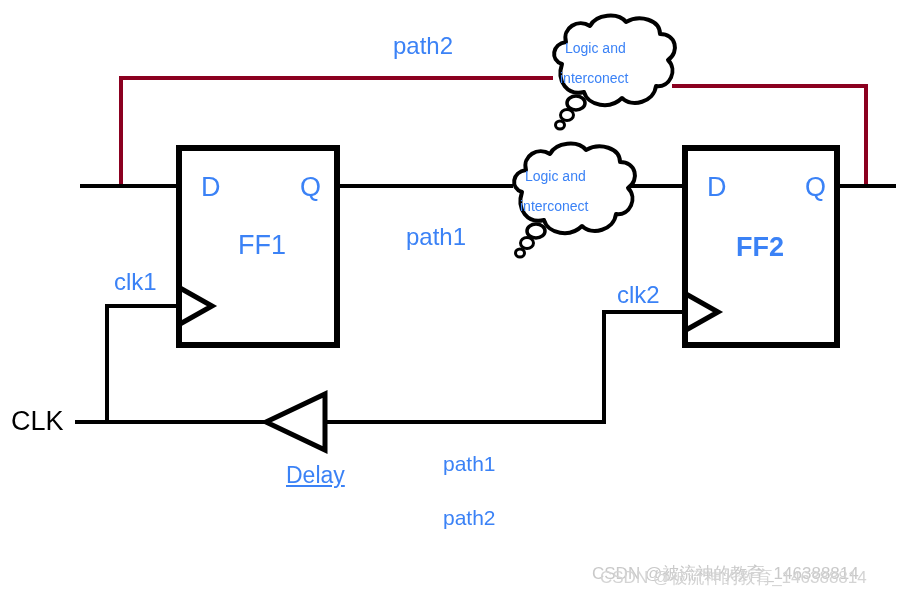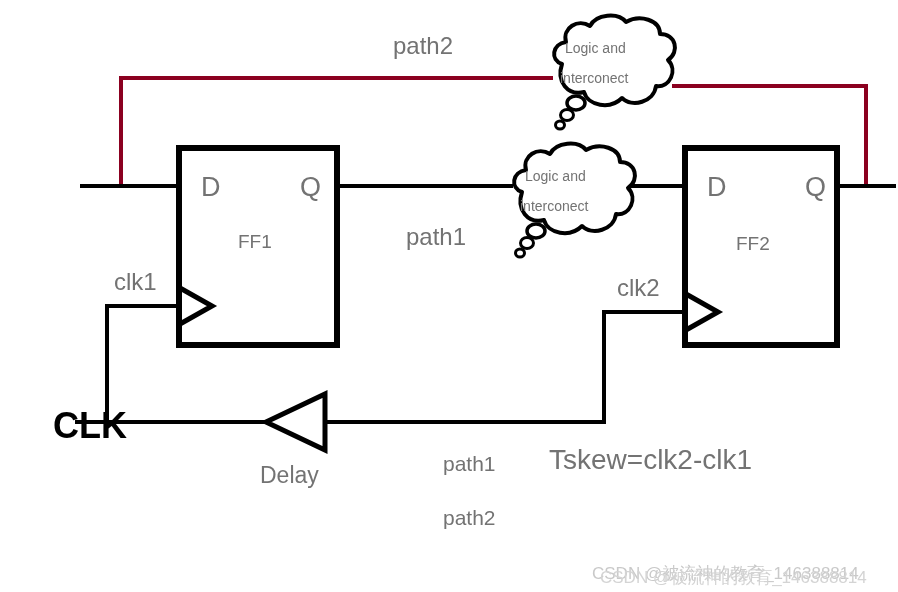--- a/index.html
+++ b/index.html
@@ -20,29 +20,29 @@
   #diagram-svg {
     position: absolute;
     left: 0;
     top: 0;
     width: 898px;
     height: 592px;
   }
   .lbl {
     position: absolute;
     white-space: nowrap;
-    color: #737373;
+    color: #3b82f6;
     font-family: "Liberation Sans", sans-serif;
     line-height: 1;
   }
-  .lbl-ff       { font-size: 19px; }
+  .lbl-ff       { font-size: 27px; }
   .lbl-port     { font-size: 27px; }
   .lbl-path     { font-size: 24px; }
   .lbl-clk-sig  { font-size: 24px; }
-  .lbl-clk-main { font-size: 36px; font-weight: bold; color: #000000; margin-left: 42px; }
+  .lbl-clk-main { font-size: 27px; font-weight: normal; color: #000000; }
   .lbl-delay    { font-size: 23px; }
   .lbl-cloud    { font-size: 14px; }
   .lbl-formula-tag { font-size: 21px; }
   .lbl-formula  { font-size: 28px; }
   .watermark {
     position: absolute;
     font-size: 17px;
     color: #c9c9c9;
     white-space: nowrap;
     font-family: "Liberation Sans", sans-serif;
@@ -140,36 +140,35 @@
 
   </svg>
 
   <div class="lbl lbl-port" style="left:201px; top:174px;">D</div>
   <div class="lbl lbl-port" style="left:300px; top:174px;">Q</div>
   <div class="lbl lbl-ff" style="left:238px; top:232px;">FF1</div>
   <div class="lbl lbl-clk-sig" style="left:114px; top:270px;">clk1</div>
 
   <div class="lbl lbl-port" style="left:707px; top:174px;">D</div>
   <div class="lbl lbl-port" style="left:805px; top:174px;">Q</div>
-  <div class="lbl lbl-ff" style="left:736px; top:234px;">FF2</div>
-  <div class="lbl lbl-clk-sig" style="left:617px; top:276px;">clk2</div>
+  <div class="lbl lbl-ff" style="left:736px; top:234px;font-weight:bold;">FF2</div>
+  <div class="lbl lbl-clk-sig" style="left:617px; top:283px;">clk2</div>
 
   <div class="lbl lbl-cloud" style="left:565px; top:41px;">Logic and</div>
   <div class="lbl lbl-cloud" style="left:560px; top:71px;">interconect</div>
 
   <div class="lbl lbl-cloud" style="left:525px; top:169px;">Logic and</div>
   <div class="lbl lbl-cloud" style="left:520px; top:199px;">interconect</div>
 
   <div class="lbl lbl-path" style="left:393px; top:34px;">path2</div>
   <div class="lbl lbl-path" style="left:406px; top:225px;">path1</div>
 
   <div class="lbl lbl-clk-main" style="left:11px; top:408px;">CLK</div>
-  <div class="lbl lbl-delay" style="left:260px; top:464px;">Delay</div>
+  <div class="lbl lbl-delay" style="left:286px; top:464px;text-decoration:underline;">Delay</div>
 
   <div class="lbl lbl-formula-tag" style="left:443px; top:453px;">path1</div>
-  <div class="lbl lbl-formula" style="left:549px; top:446px;">Tskew=clk2-clk1</div>
 
   <div class="lbl lbl-formula-tag" style="left:443px; top:507px;">path2</div>
 
   <div class="watermark" style="left:592px; top:562px;">CSDN @被流神的教育_146388814</div>
   <div class="watermark w2" style="left:600px; top:566px;">CSDN @被流神的教育_146388814</div>
 
 </div>
 
 </body></html>

